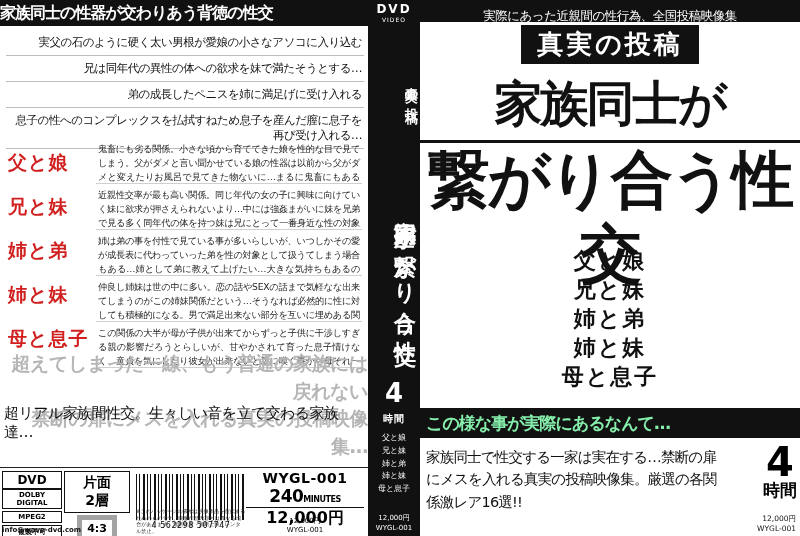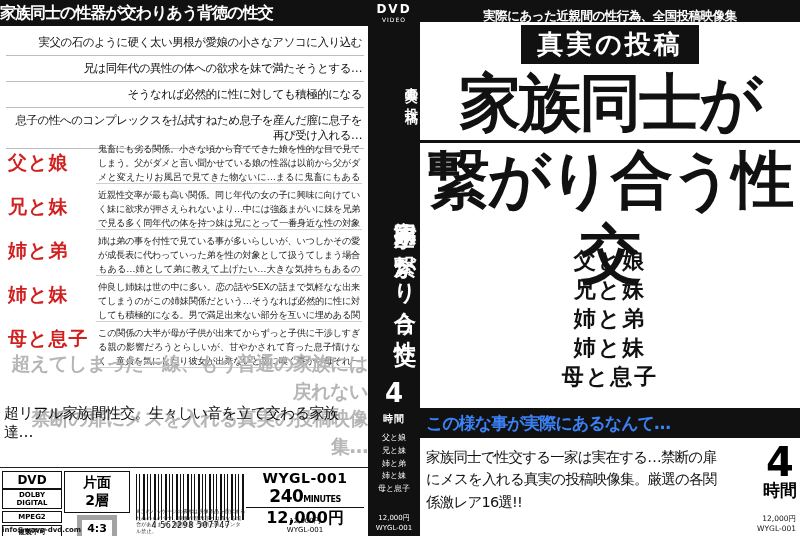--- a/index.html
+++ b/index.html
@@ -67,52 +67,52 @@
     writing-mode:vertical-rl;font-size:22px;font-weight:bold;letter-spacing:2px;
     display:flex;justify-content:center;}
   .spine-num{position:absolute;left:0;top:378px;width:52px;text-align:center;font-size:26px;font-weight:bold;}
   .spine-time{position:absolute;left:0;top:412px;width:52px;text-align:center;font-size:10px;font-weight:bold;letter-spacing:1px;}
   .spine-rels{position:absolute;left:0;top:432px;width:52px;text-align:center;font-size:8px;line-height:1.6;}
   .spine-code{position:absolute;left:0;bottom:2px;width:52px;text-align:center;font-size:7px;line-height:1.4;}
 
   
   .front{position:absolute;left:420px;top:0;width:380px;height:536px;background:#fff;}
   .front-band{position:absolute;left:0;top:0;width:380px;height:32px;background:#111;color:#fff;
-    font-size:12.5px;font-weight:bold;display:flex;align-items:center;justify-content:center;letter-spacing:-0.5px;}
+    font-size:12.5px;font-weight:normal;display:flex;align-items:center;justify-content:center;letter-spacing:-0.5px;}
   .front-sub{position:absolute;left:0;top:22px;width:380px;height:44px;background:#fff;
     display:flex;align-items:center;justify-content:center;}
   .front-sub span{background:#111;color:#fff;font-size:26px;font-weight:bold;padding:2px 16px;letter-spacing:3px;}
   .front-title{position:absolute;left:0;top:66px;width:380px;height:172px;}
   .ft-line{font-weight:bold;color:#111;text-align:center;letter-spacing:-2px;}
-  .ft1{font-size:62px;line-height:74px;}
+  .ft1{font-size:48px;line-height:74px;}
   .ft2{font-size:62px;line-height:74px;border-top:3px solid #111;}
   .front-rels{position:absolute;left:0;top:246px;width:380px;text-align:center;}
   .front-rels div{font-size:22px;font-weight:bold;color:#111;line-height:29px;letter-spacing:2px;}
-  .front-catch{position:absolute;left:0;top:408px;width:380px;height:30px;background:#111;color:#3b82f6;
+  .front-catch{position:absolute;left:0;top:408px;width:380px;height:30px;background:#111;color:#86efac;
     display:flex;align-items:center;font-size:17px;font-weight:bold;padding-left:6px;box-sizing:border-box;letter-spacing:-1px;}
   .front-bottom{position:absolute;left:0;top:440px;width:380px;height:96px;background:#fff;}
   .fb-text{position:absolute;left:6px;top:6px;width:300px;font-size:14.5px;font-weight:normal;
     line-height:1.55;color:#111;letter-spacing:-0.8px;}
   .fb-hours{position:absolute;right:2px;top:4px;width:36px;text-align:center;}
   .fb-hours .n{font-size:40px;font-weight:bold;line-height:36px;}
   .fb-hours .t{font-size:17px;font-weight:bold;line-height:20px;}
   .fb-foot{position:absolute;right:4px;bottom:2px;text-align:right;font-size:7.5px;line-height:1.35;color:#111;}
 </style>
 </head>
 <body>
 
 <div class="cover">
 
   <div class="back">
     <div class="back-title">家族同士の性器が交わりあう背徳の性交</div>
 
     <div class="bullets">
       <div class="bullet">実父の石のように硬く太い男根が愛娘の小さなアソコに入り込む</div>
       <div class="bullet">兄は同年代の異性の体への欲求を妹で満たそうとする…</div>
-      <div class="bullet">そうなれば必然的に性に対しても積極的になる</div>
+      <div class="bullet">弟の成長したペニスを姉に満足げに受け入れる</div>
       <div class="bullet">息子の性へのコンプレックスを払拭すねため息子を産んだ膣に息子を再び受け入れる…</div>
     </div>
 
     <div class="relations">
       <div class="rel-item">父と娘</div>
       <div class="rel-item">兄と妹</div>
       <div class="rel-item">姉と弟</div>
       <div class="rel-item">姉と妹</div>
       <div class="rel-item">母と息子</div>
     </div>

